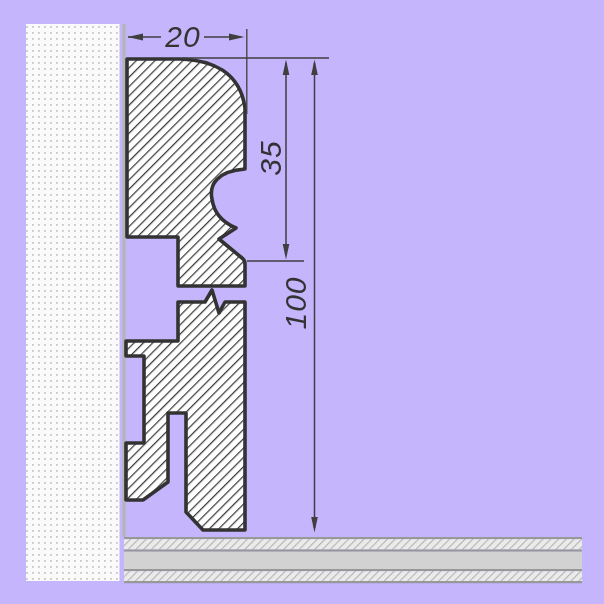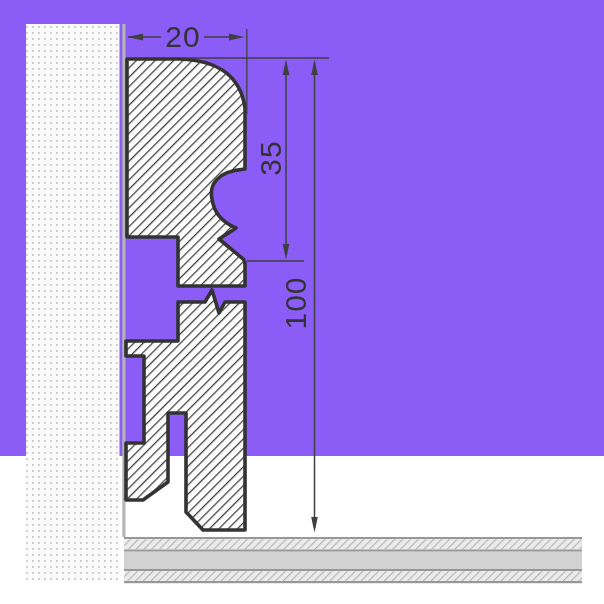--- a/index.html
+++ b/index.html
@@ -7,22 +7,23 @@
     padding: 0;
     background: #ffffff;
     width: 604px;
     height: 604px;
     overflow: hidden;
     font-family: "Liberation Sans", sans-serif;
   }
   .stage {
     position: relative;
     width: 604px;
-    height: 456px;
-    background: #8b5cf6;
+    height: 604px;
+    background: #c4b5fd;
+    font-style: italic;
   }
   svg { display: block; }
   .dim-text {
     font-family: "Liberation Sans", "DejaVu Sans", sans-serif;
     font-size: 30px;
     letter-spacing: 1px;
   }
 </style>
 </head>
 <body>

